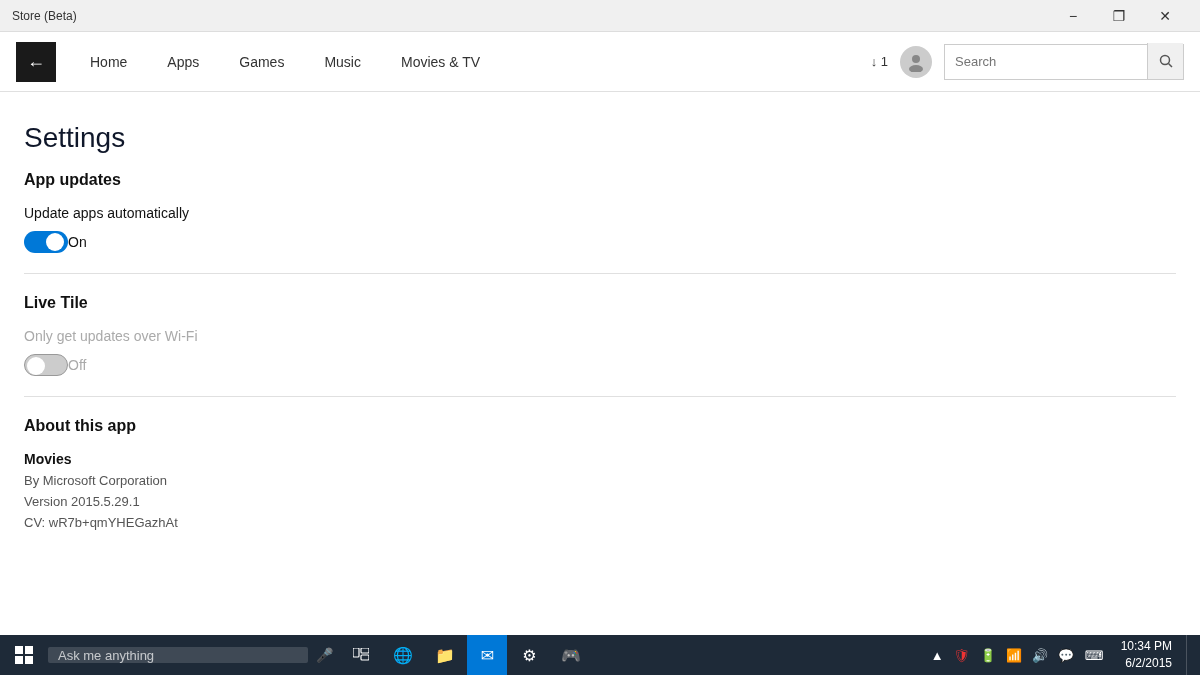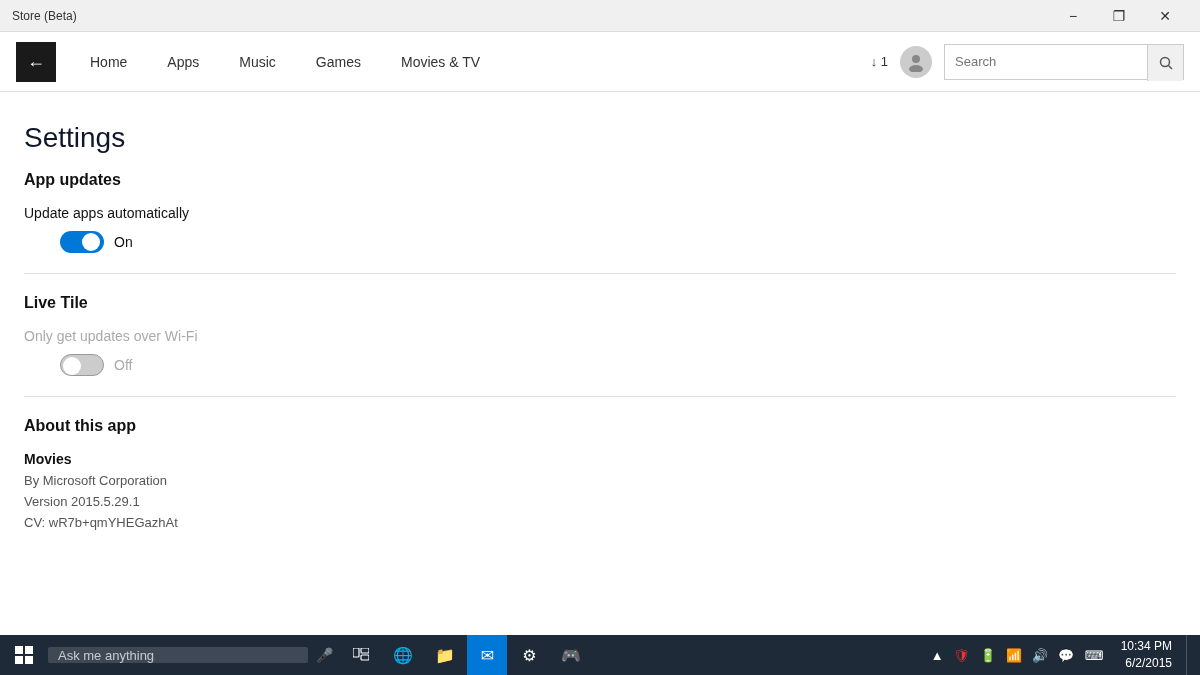--- a/index.html
+++ b/index.html
@@ -58,21 +58,21 @@
     .download-badge {
       display: flex; align-items: center; gap: 4px;
       font-size: 13px; color: #333; cursor: pointer;
     }
     .user-avatar {
       width: 32px; height: 32px; border-radius: 50%;
       background: #ccc; display: flex; align-items: center; justify-content: center;
       cursor: pointer;
     }
     .search-box {
-      display: flex; align-items: flex-start;
+      display: flex; align-items: flex-end;
       border: 1px solid #ccc; height: 36px; width: 240px;
     }
     .search-input {
       border: none; outline: none;
       flex: 1; padding: 0 10px; font-size: 13px;
       height: 100%;
     }
     .search-btn {
       width: 36px; height: 36px;
       background: #f0f0f0; border: none; border-left: 1px solid #ccc;
@@ -81,21 +81,21 @@
 
     
     .main-content {
       flex: 1; padding: 30px 24px; overflow-y: auto;
       background: #fff;
     }
     .page-title { font-size: 28px; font-weight: 300; color: #0f172a; margin-bottom: 17px; }
     .section-title { font-size: 16px; font-weight: 600; color: #111; margin-bottom: 16px; }
     .setting-label { font-size: 14px; color: #111; margin-bottom: 10px; }
     .setting-label-disabled { font-size: 14px; color: #aaa; margin-bottom: 10px; }
-    .toggle-row { display: flex; align-items: center; gap: 10px; margin-bottom: 8px; margin-left: 36px; }
+    .toggle-row { display: flex; align-items: center; margin-bottom: 8px; }
     .toggle {
       width: 44px; height: 22px; border-radius: 11px;
       position: relative; cursor: pointer;
       flex-shrink: 0;
     }
     .toggle.on { background: #0078d7; }
     .toggle.off { background: #ccc; border: 1px solid #999; }
     .toggle-thumb {
       width: 18px; height: 18px; border-radius: 50%;
       background: #fff; position: absolute; top: 2px;
@@ -161,22 +161,22 @@
   </div>
 </div>
 
 <div class="nav-bar">
   <button class="back-btn">
     <span>←</span>
   </button>
   <div class="nav-links">
     <a class="nav-link">Home</a>
     <a class="nav-link">Apps</a>
+    <a class="nav-link">Games</a>
     <a class="nav-link">Music</a>
-    <a class="nav-link">Games</a>
     <a class="nav-link">Movies &amp; TV</a>
   </div>
   <div class="nav-right">
     <div class="download-badge">
       <span>↓ 1</span>
     </div>
     <div class="user-avatar">
       <svg width="20" height="20" viewBox="0 0 20 20">
         <circle cx="10" cy="7" r="4" fill="#888"></circle>
         <ellipse cx="10" cy="17" rx="7" ry="4" fill="#888"></ellipse>

